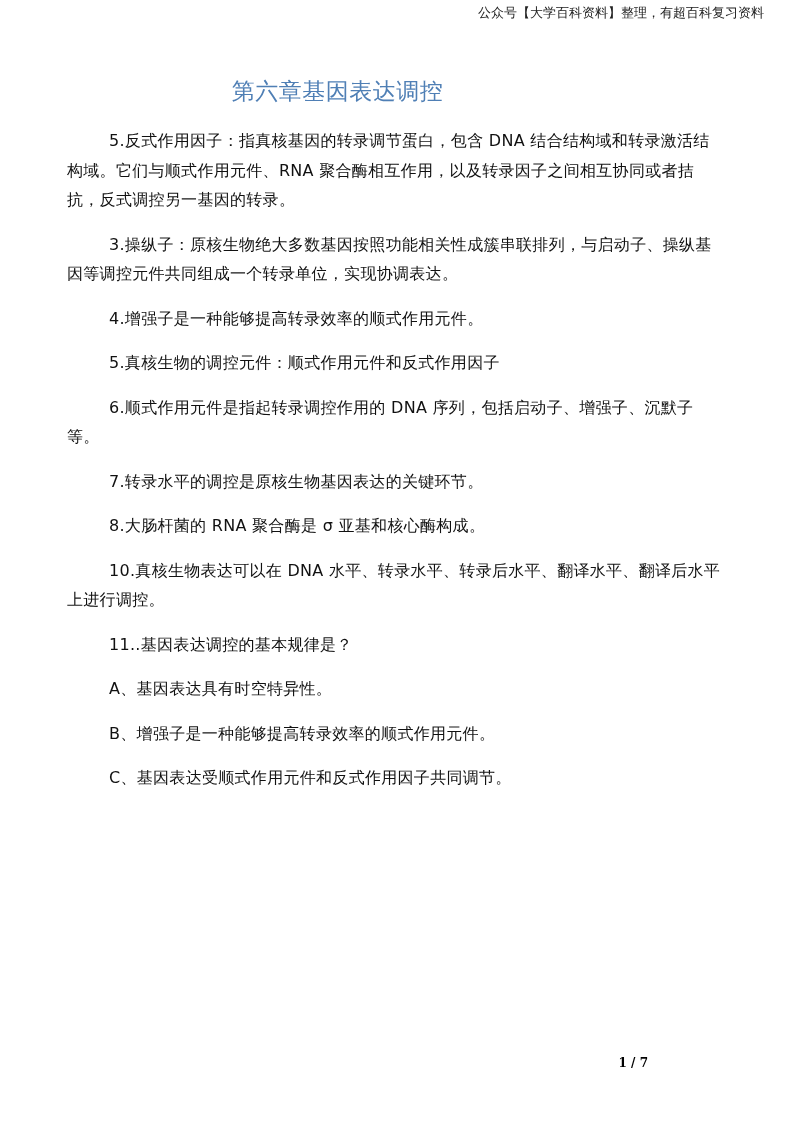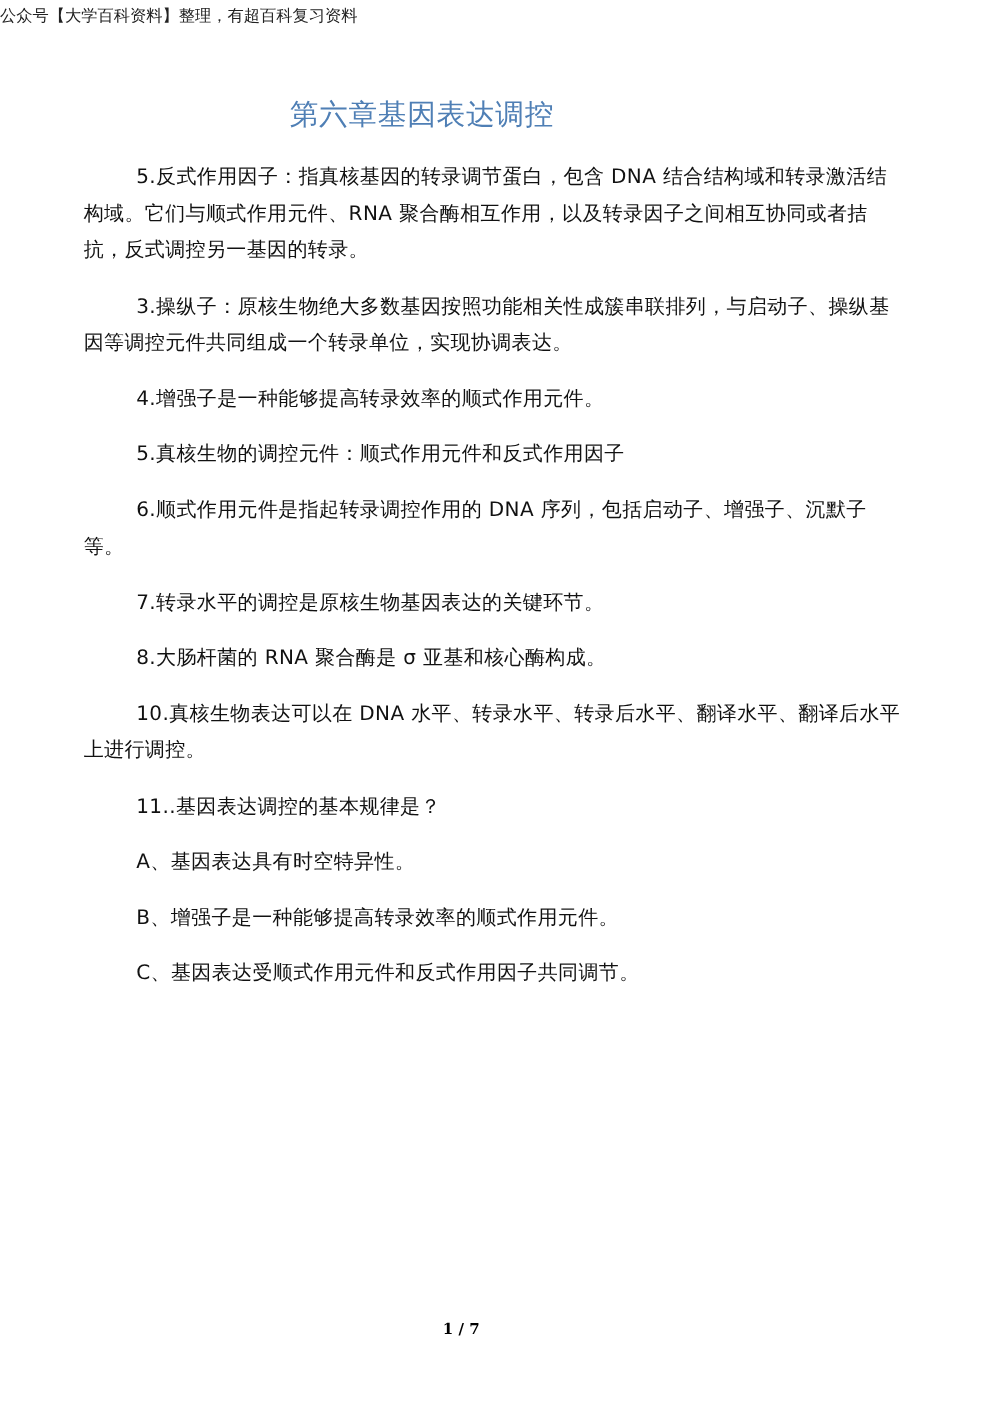--- a/index.html
+++ b/index.html
@@ -1,35 +1,35 @@
 <!DOCTYPE html>
 <html><head>
   <meta charset="utf-8">
   <style>
     html, body { margin: 0; padding: 0; background: #ffffff; }
     body { width: 793px; height: 1122px; position: relative; overflow: hidden; }
     .header {
-      position: absolute; top: 4px; left: 0; width: 764px; text-align: left;
+      position: absolute; top: 4px; left: 0; width: 764px; text-align: right;
       font-family: "DejaVu Serif", serif; font-size: 13px; color: #222;
     }
     .title {
       position: absolute; top: 76px; left: 0; width: 675px; text-align: center;
       font-family: "DejaVu Sans", sans-serif; font-size: 23px; color: #4f7fb5;
       letter-spacing: 0.5px;
     }
     .content {
       position: absolute; top: 126px; left: 67px; width: 655px;
       font-family: "DejaVu Sans", sans-serif; font-size: 16px; color: #111;
       line-height: 29.5px;
     }
     .para { text-indent: 42px; margin: 0 0 15px 0; letter-spacing: 0.3px; }
     .opt { padding-left: 42px; margin: 0 0 15px 0; letter-spacing: 0.3px; }
     .footer {
-      position: absolute; top: 1056px; left: 0; width: 648px; text-align: center;
-      font-family: "DejaVu Serif", serif; font-size: 12px; font-weight: bold; color: #000; margin-left: 45px;
+      position: absolute; top: 1056px; left: 0; width: 648px; text-align: right;
+      font-family: "DejaVu Serif", serif; font-size: 12px; font-weight: bold; color: #000;
     }
   </style>
 </head>
 <body>
 
 <div class="header">公众号【大学百科资料】整理，有超百科复习资料</div>
 
 <div class="title">第六章基因表达调控</div>
 
 <div class="content">

